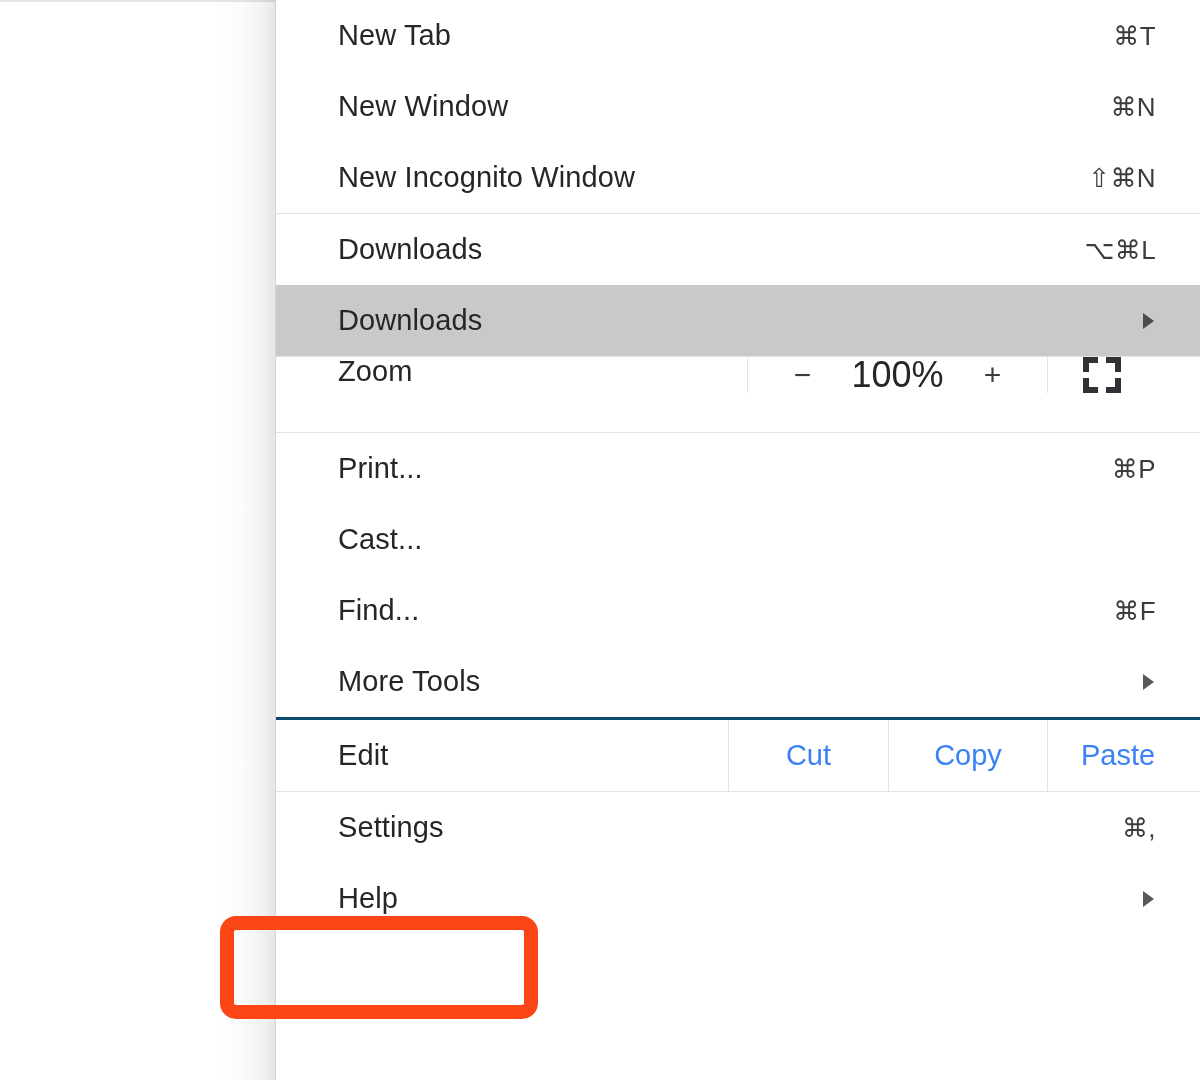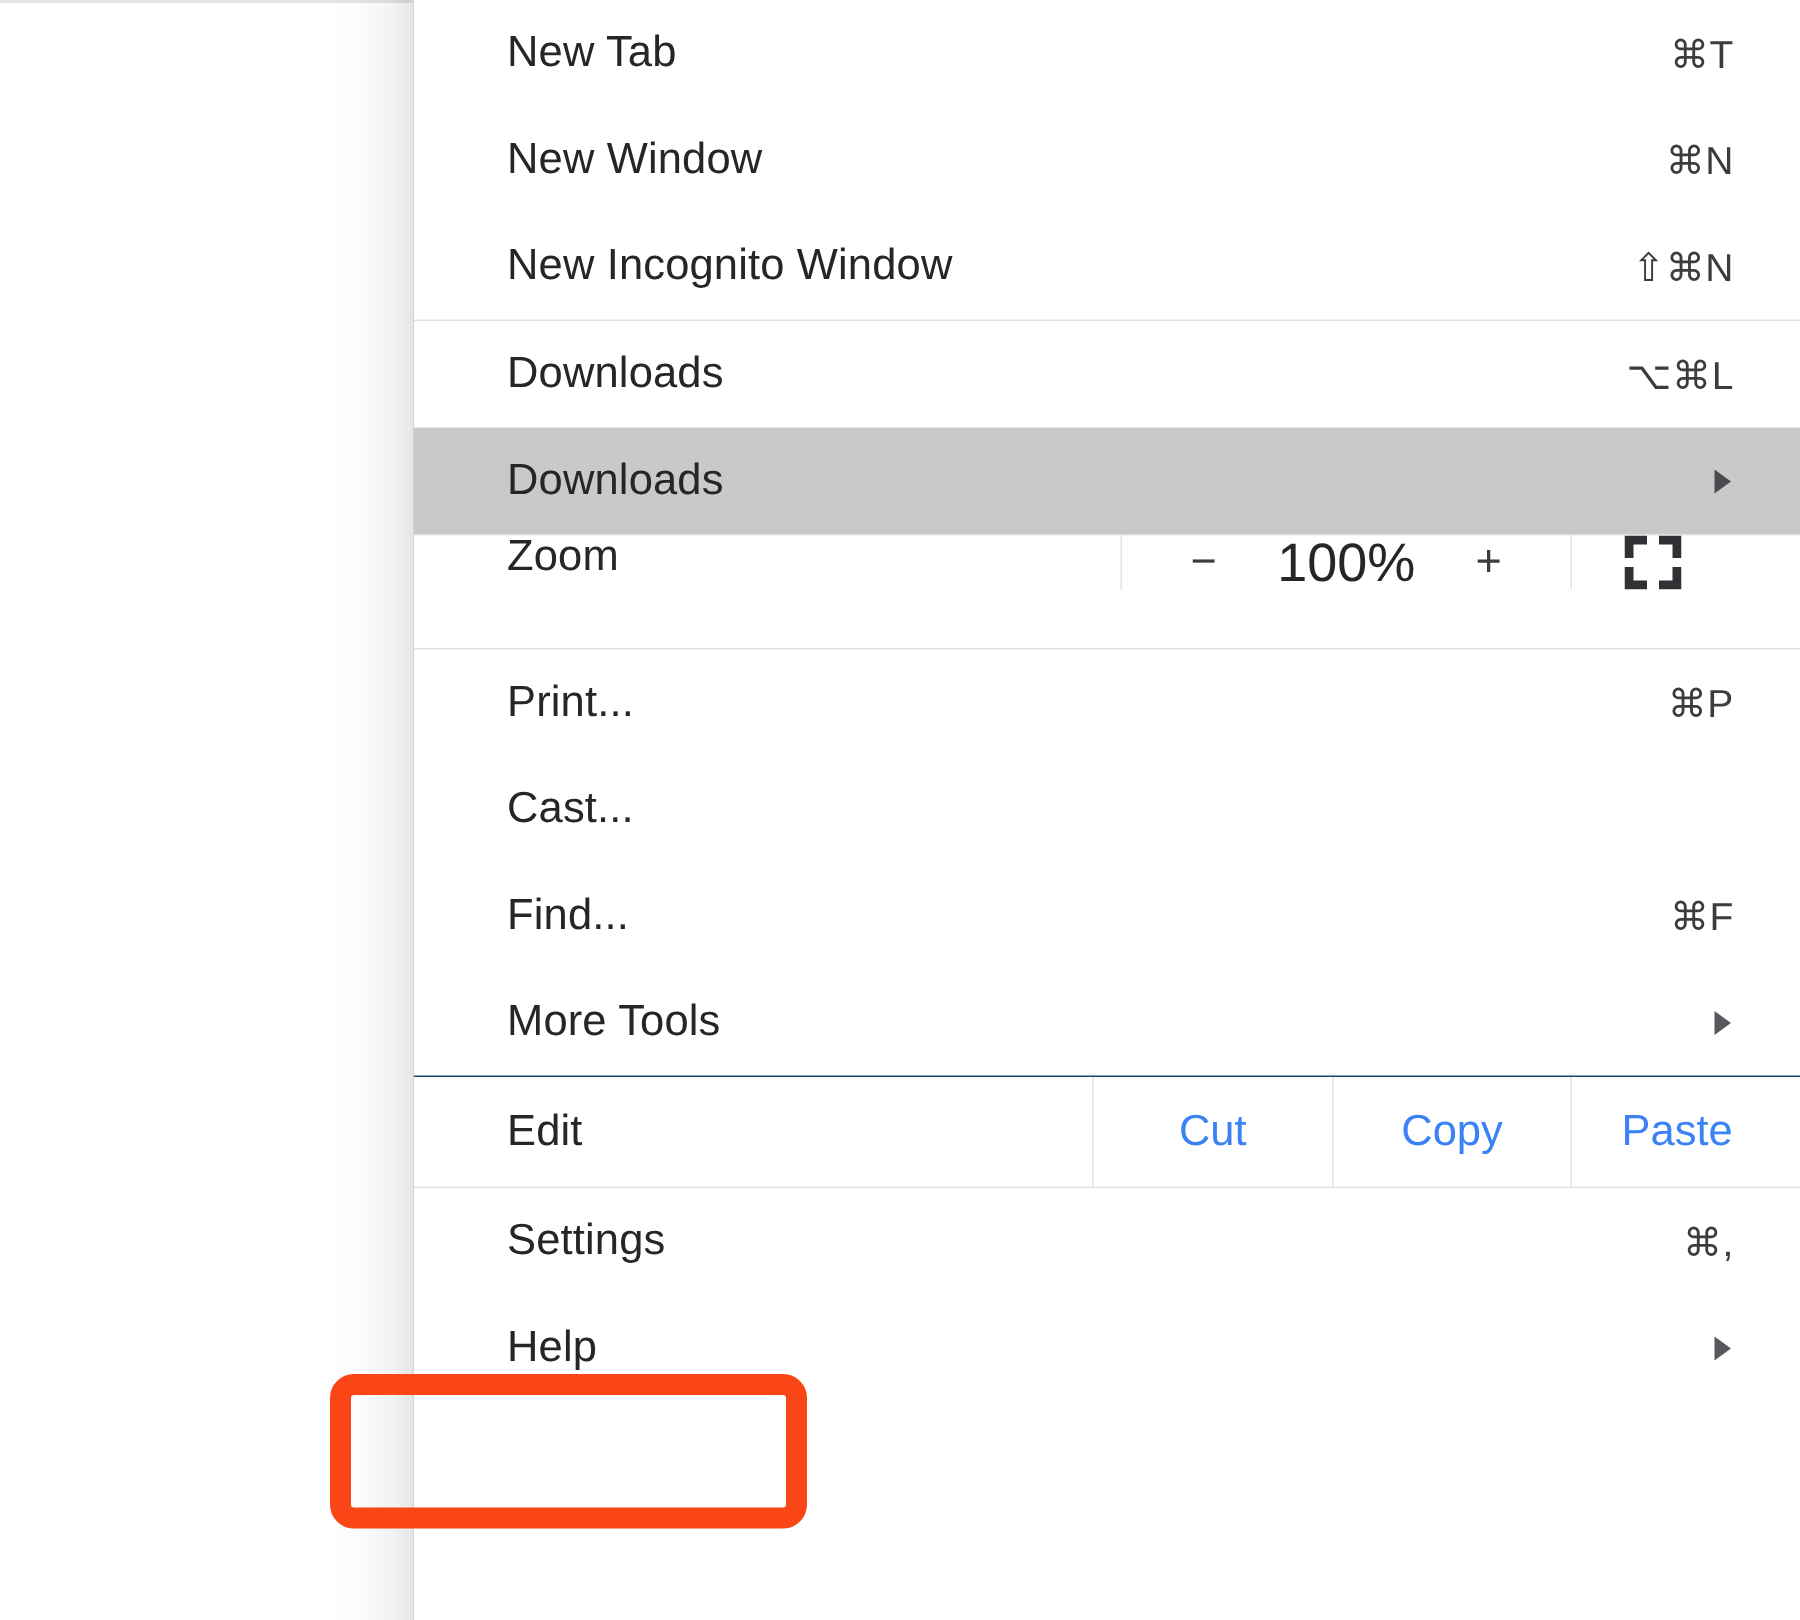--- a/index.html
+++ b/index.html
@@ -147,21 +147,21 @@
     padding-right: 44px;
   }
   .fullscreen-icon { width: 38px; height: 36px; display: block; }
 
   
   .edit-row {
     display: flex;
     align-items: stretch;
     width: 100%;
     height: 75px;
-    border-top: 1px solid #0c4a6e;
+    border-top: 3px solid #0c4a6e;
     border-bottom: 1px solid #e2e2e2;
   }
   .edit-label-cell {
     width: 452px;
     display: flex;
     align-items: center;
     padding-left: 62px;
     flex: 0 0 auto;
   }
   .edit-action {

